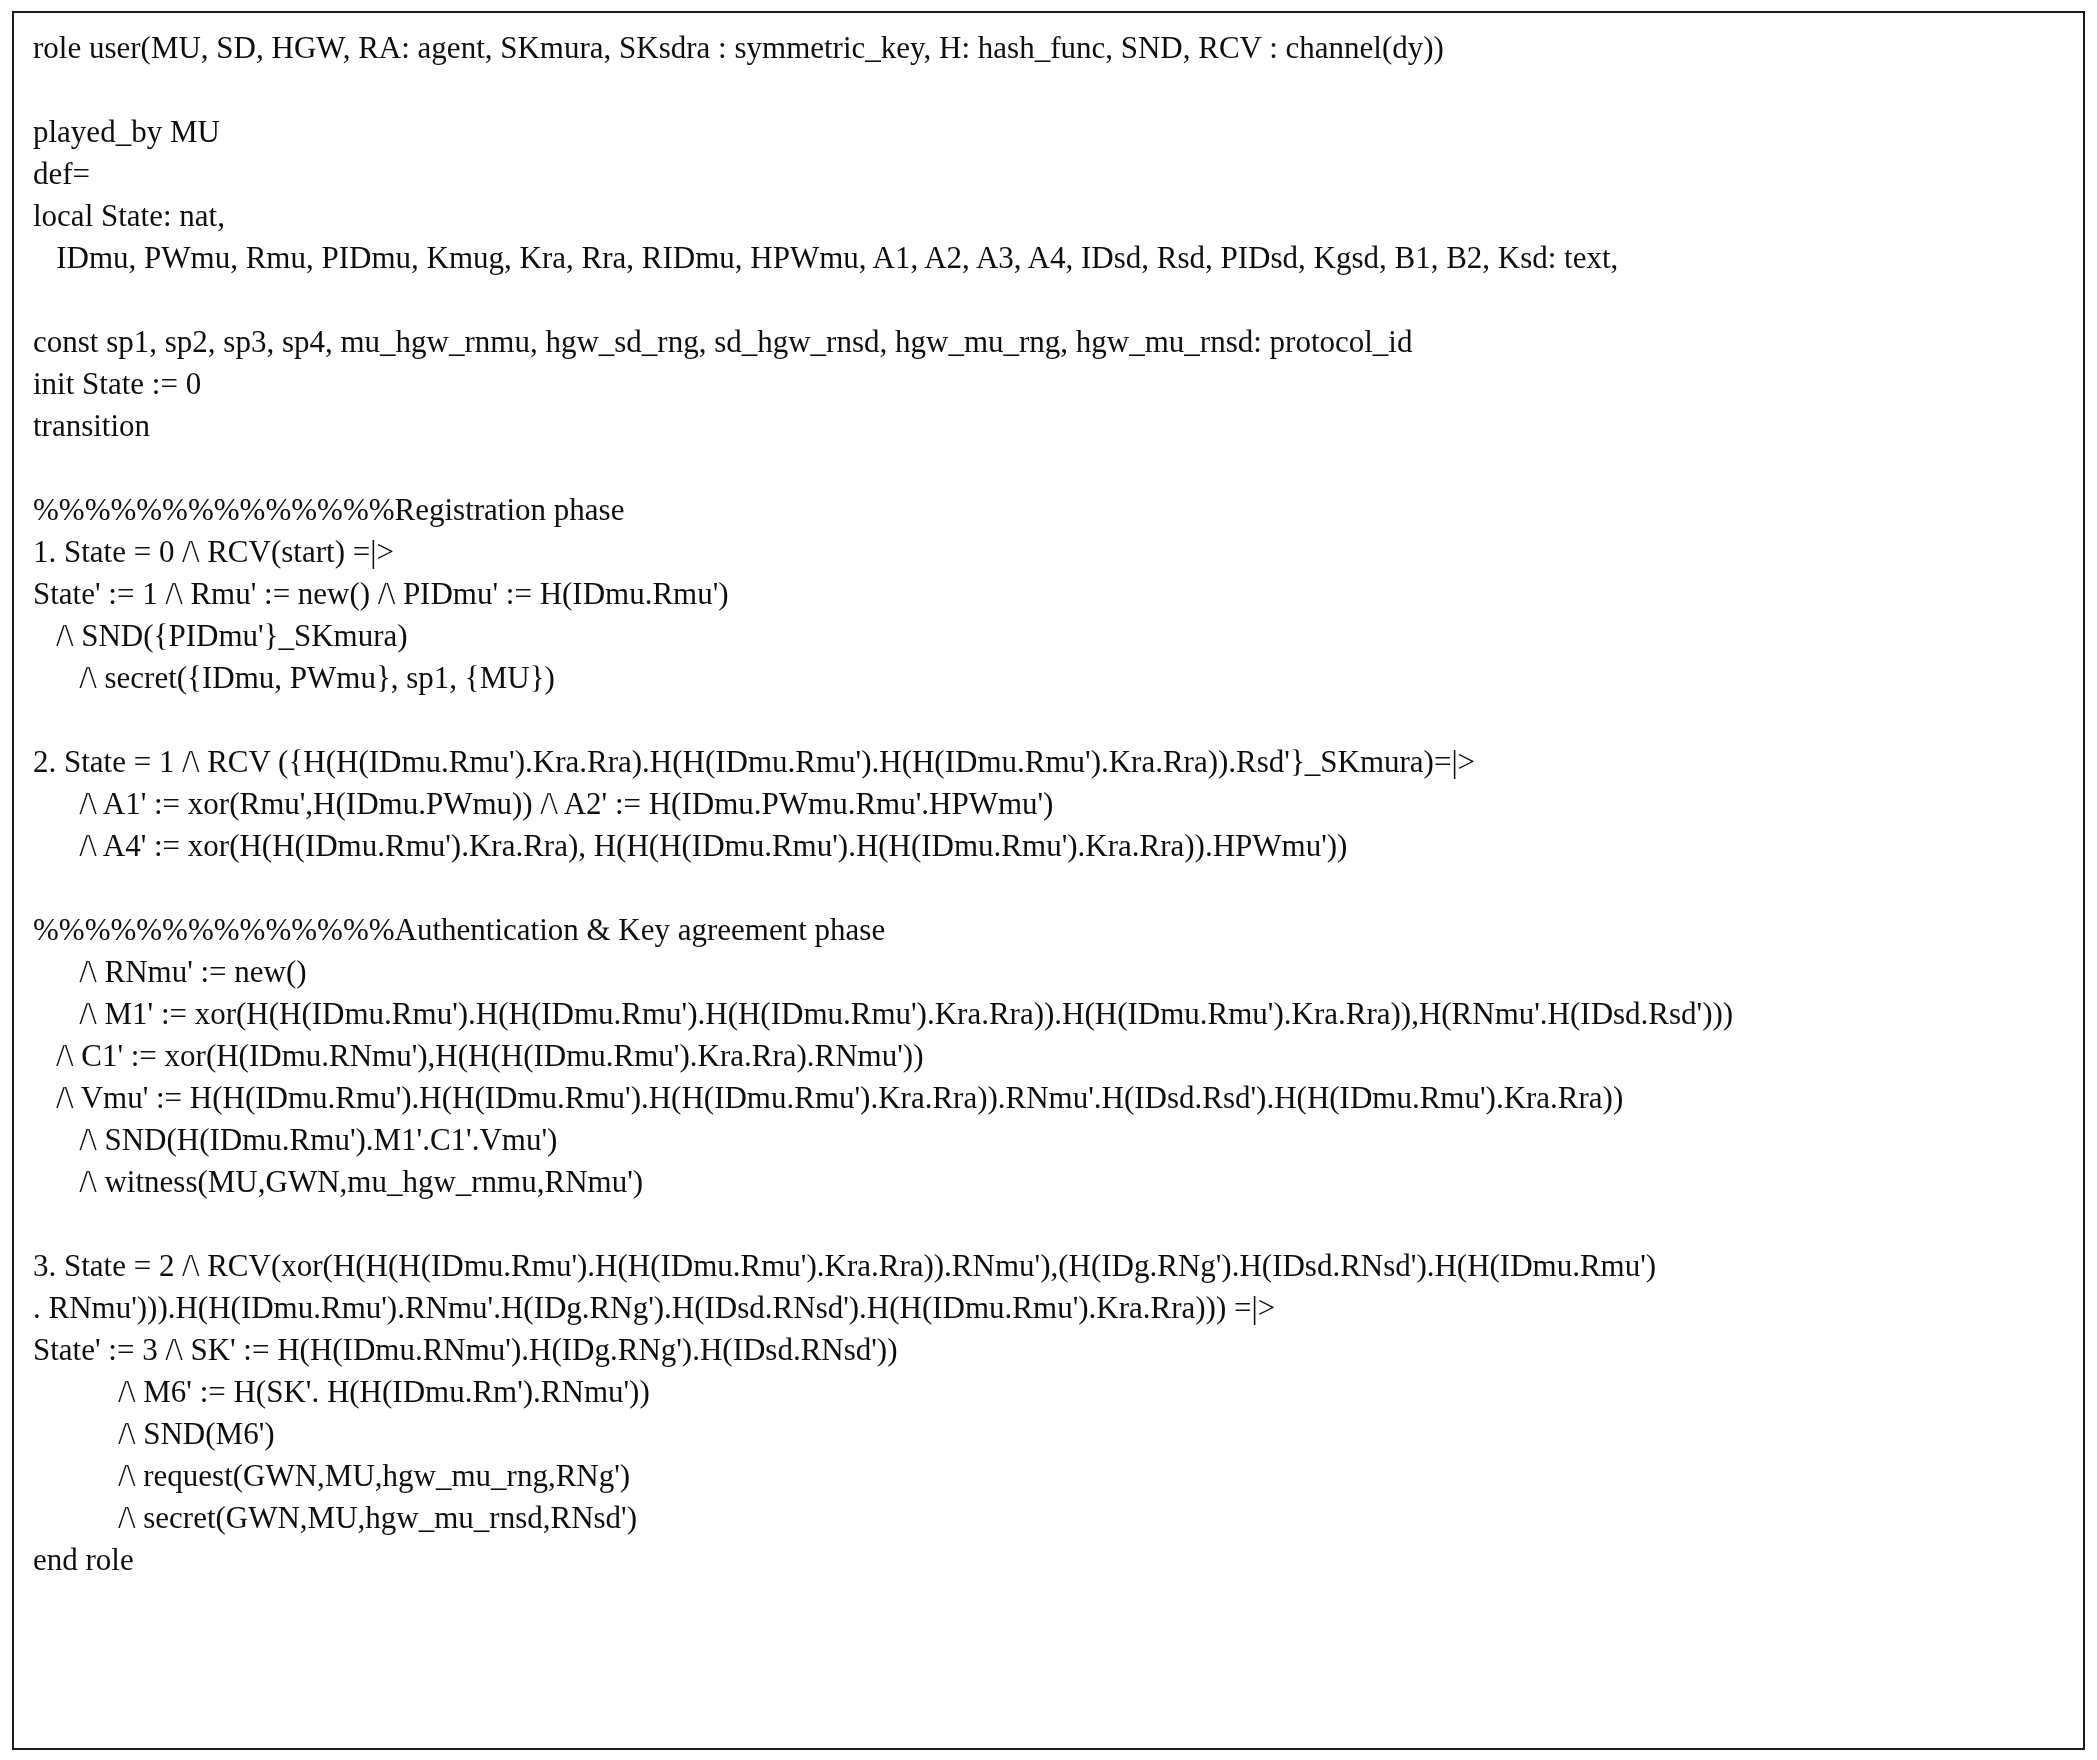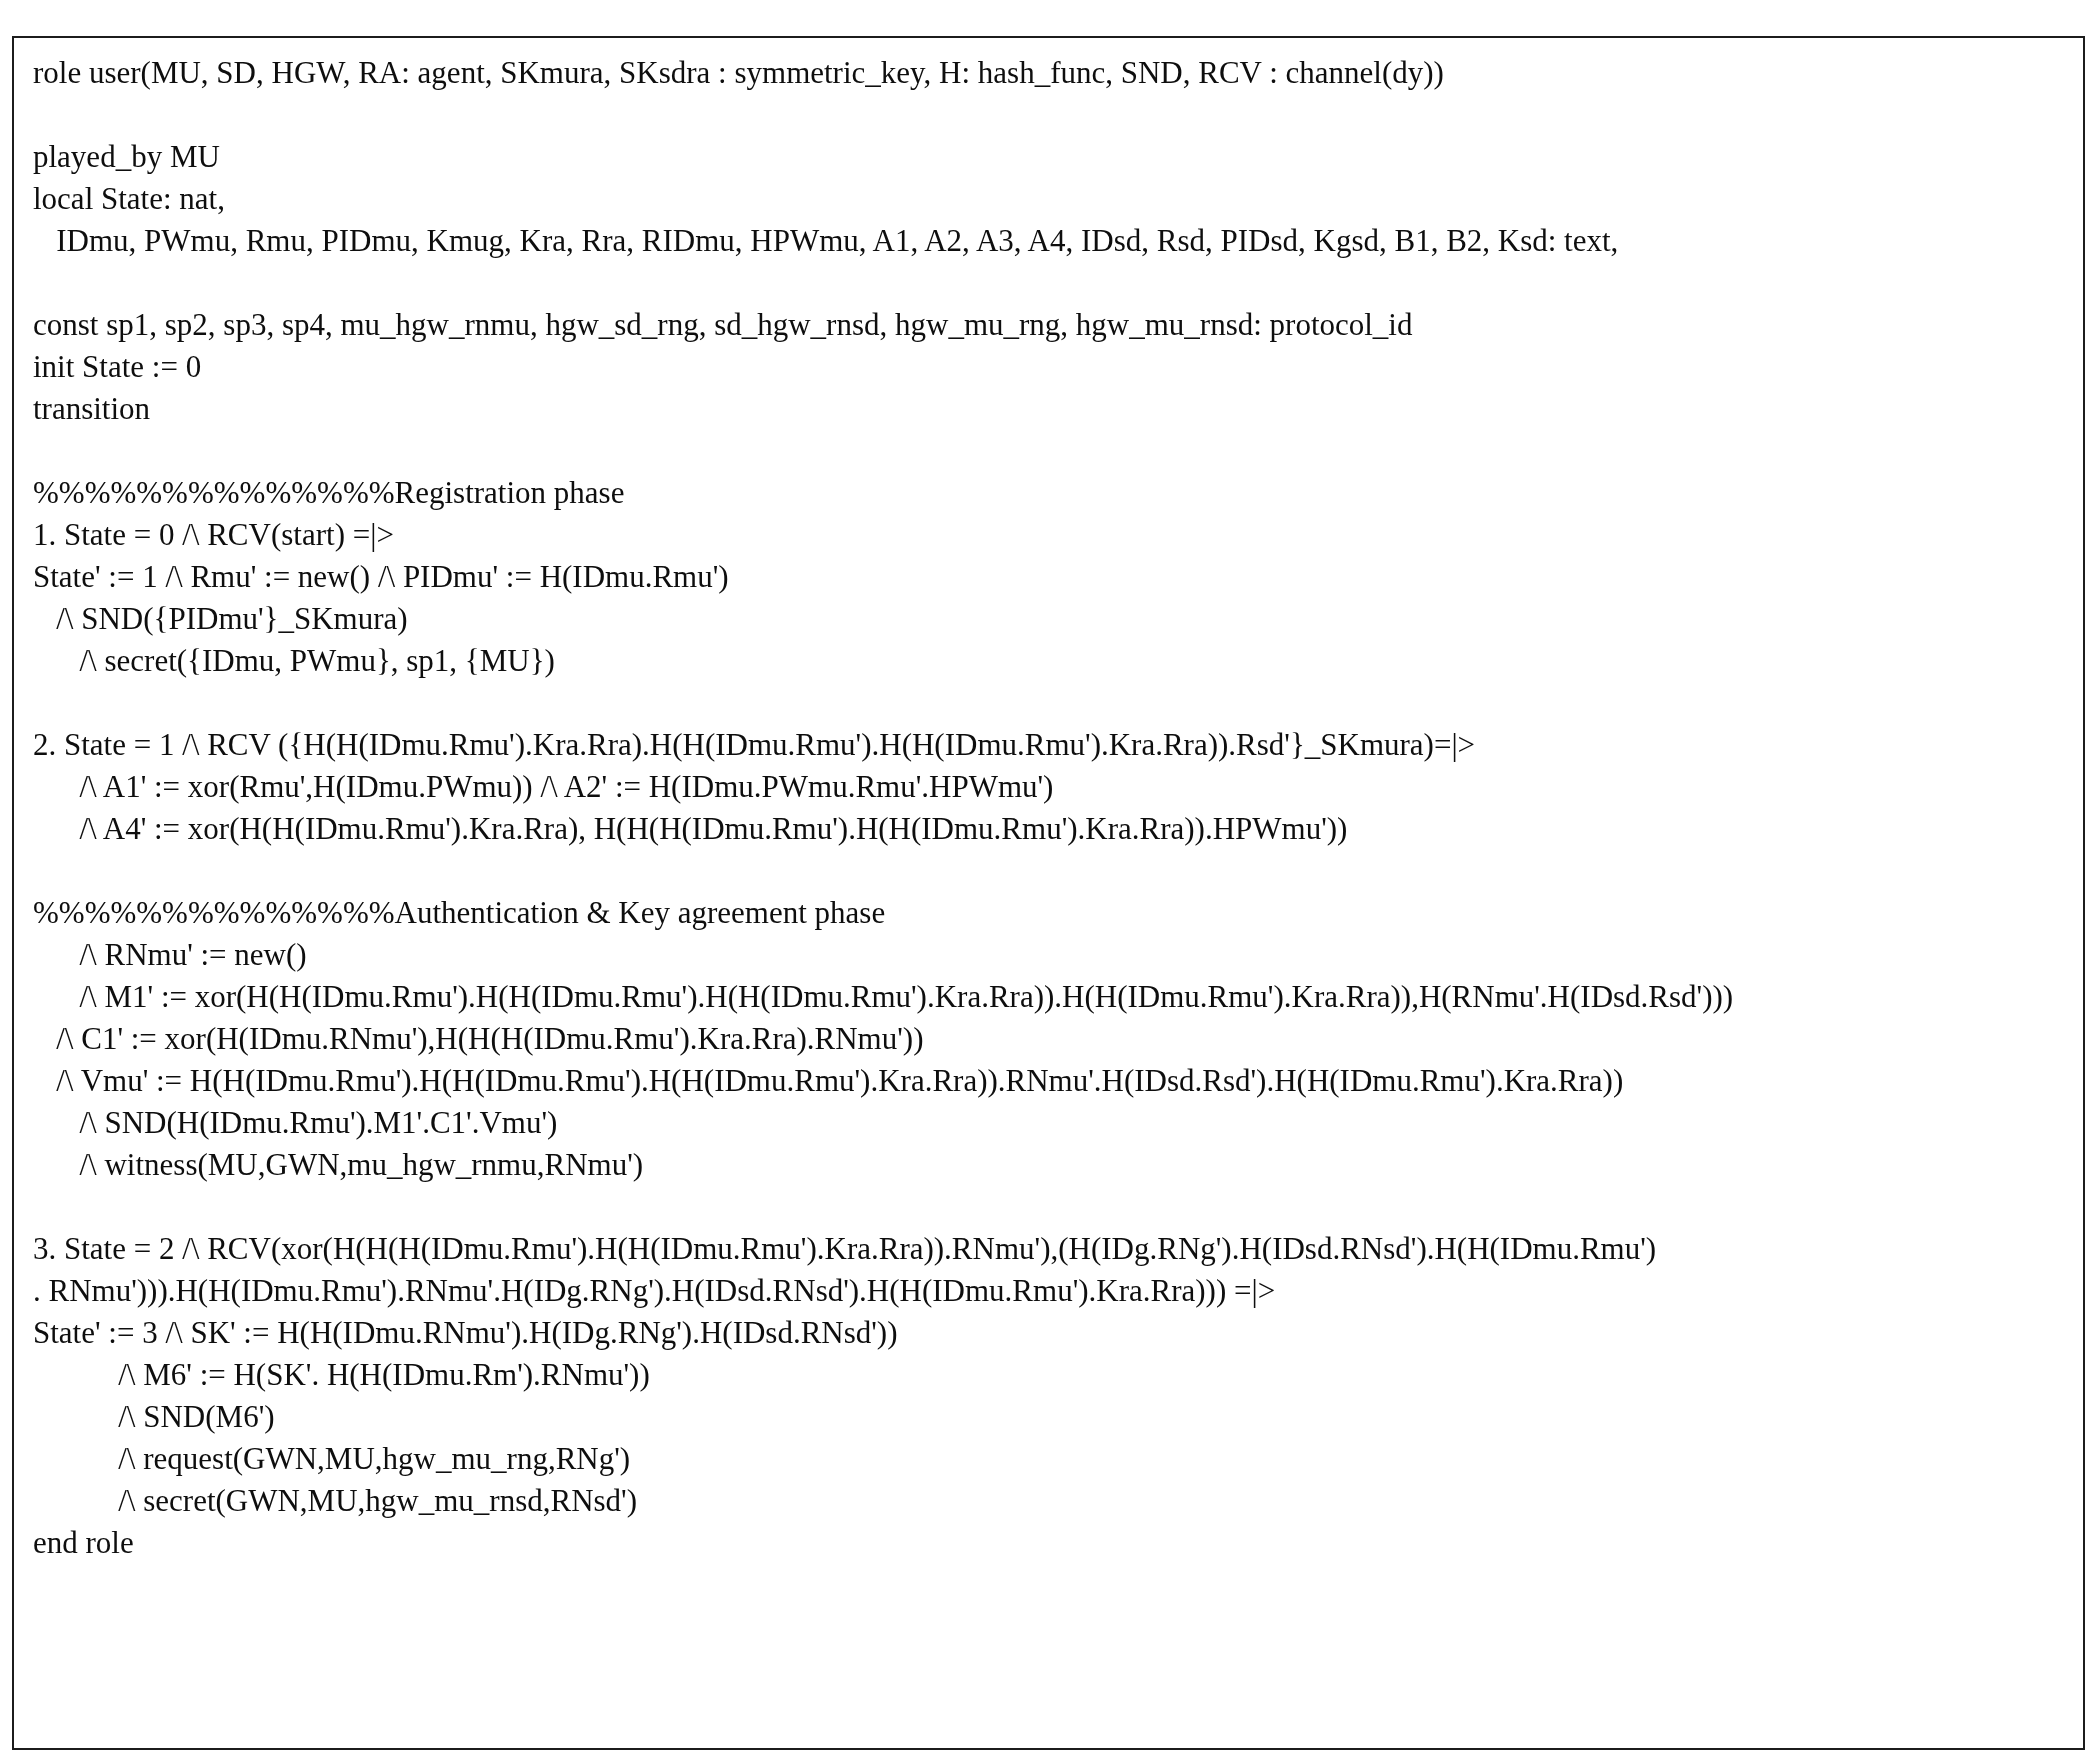--- a/index.html
+++ b/index.html
@@ -17,39 +17,39 @@
     position: absolute;
     left: 12px;
     top: 10.7px;
     right: 12px;
     bottom: 10.7px;
     border: 2.7px solid #1c1c1c;
     background: #ffffff;
     box-sizing: border-box;
     padding: 14.8px 19px;
     overflow: hidden;
-    margin-top: 25px;
   }
   .code-line {
     font-family: "Liberation Serif", serif;
     font-size: 31px;
     line-height: 42px;
     min-height: 42px;
     color: #0e0e0e;
     white-space: pre;
     letter-spacing: 0px;
   }
 </style>
 </head>
 <body>
 
 <div class="code-box">
   <div class="code-line">role user(MU, SD, HGW, RA: agent, SKmura, SKsdra : symmetric_key, H: hash_func, SND, RCV : channel(dy))</div>
   <div class="code-line"></div>
   <div class="code-line">played_by MU</div>
+  <div class="code-line">def=</div>
   <div class="code-line">local State: nat,</div>
   <div class="code-line">   IDmu, PWmu, Rmu, PIDmu, Kmug, Kra, Rra, RIDmu, HPWmu, A1, A2, A3, A4, IDsd, Rsd, PIDsd, Kgsd, B1, B2, Ksd: text,</div>
   <div class="code-line"></div>
   <div class="code-line">const sp1, sp2, sp3, sp4, mu_hgw_rnmu, hgw_sd_rng, sd_hgw_rnsd, hgw_mu_rng, hgw_mu_rnsd: protocol_id</div>
   <div class="code-line">init State := 0</div>
   <div class="code-line">transition</div>
   <div class="code-line"></div>
   <div class="code-line">%%%%%%%%%%%%%%Registration phase</div>
   <div class="code-line">1. State = 0 /\ RCV(start) =|&gt;</div>
   <div class="code-line">State' := 1 /\ Rmu' := new() /\ PIDmu' := H(IDmu.Rmu')</div>

